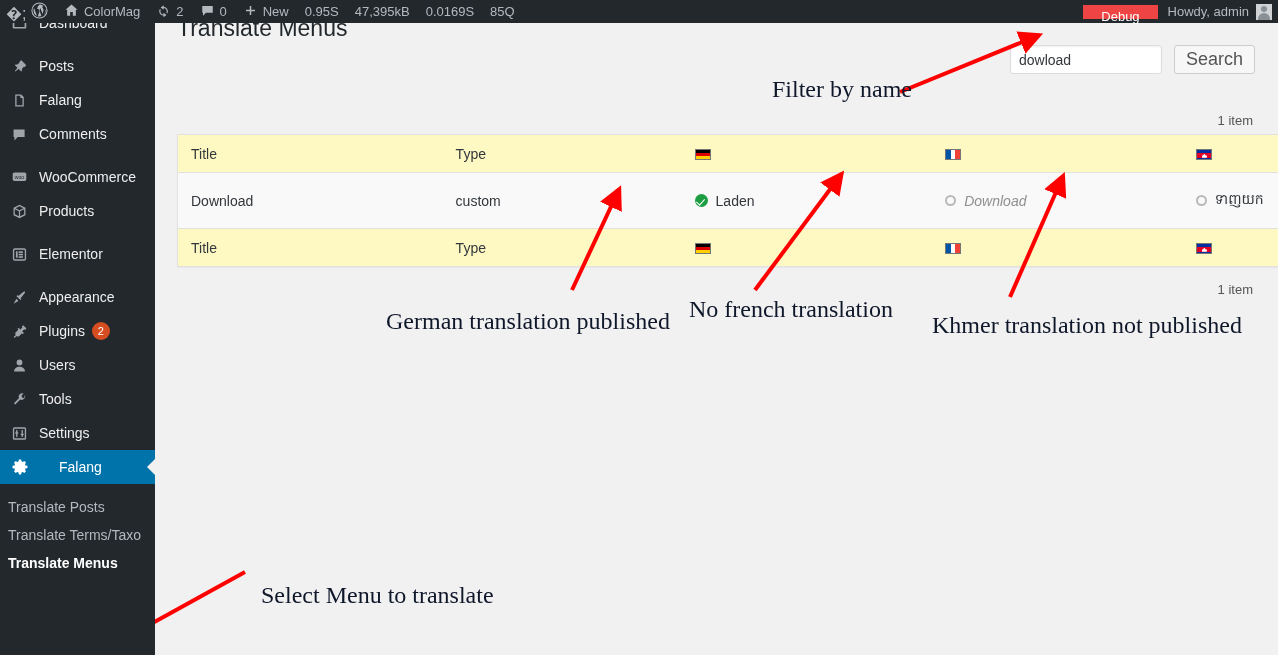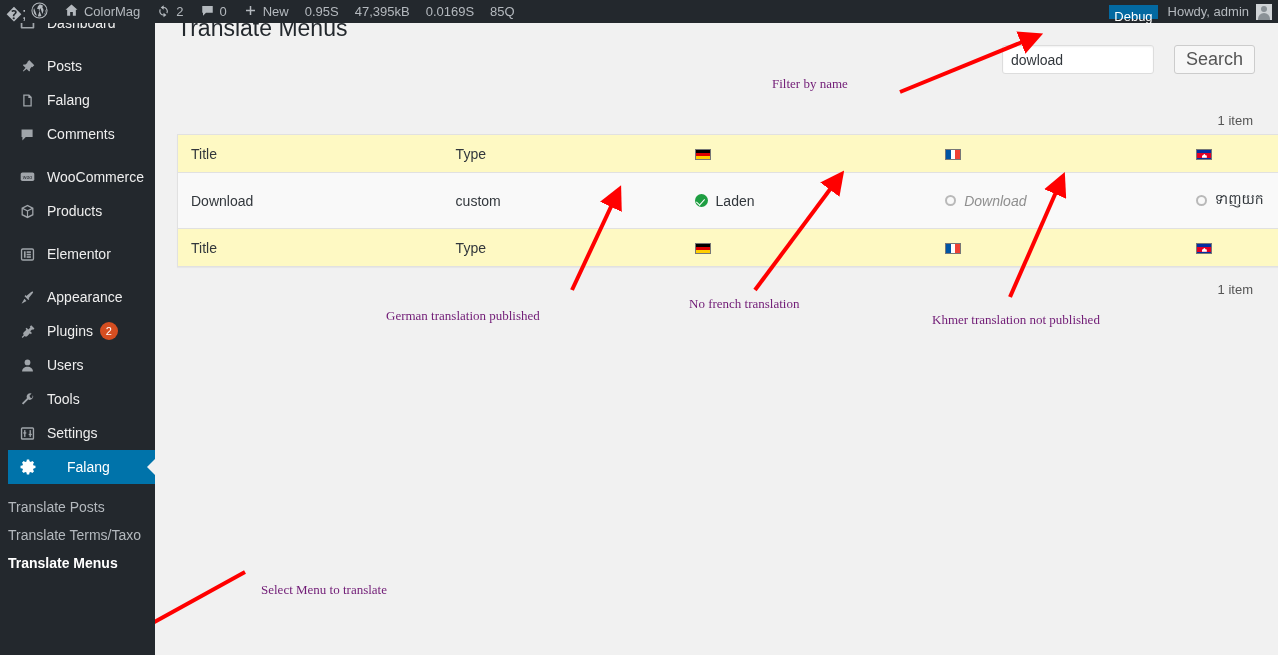--- a/index.html
+++ b/index.html
@@ -22,22 +22,22 @@
   }
   .ab-item {
     display: flex; align-items: center; gap: 5px;
     padding: 0 8px; height: 23px; color: #b4b9be; white-space: nowrap;
   }
   .ab-item.first { padding-left: 6px; }
   .ab-glyph { font-size: 15px; line-height: 1; color: #b4b9be; display: inline-block; }
   .wp-logo { font-size: 16px; }
   .ab-spacer { flex: 1 1 auto; }
   .ab-debug {
-    background: #0369a1; color: #fff; font-size: 13px;
-    padding: 0 5px; height: 14px; line-height: 23px;
+    background: #ef4444; color: #fff; font-size: 13px;
+    padding: 0 18px; height: 14px; line-height: 23px;
   }
   .ab-howdy { display: flex; align-items: center; gap: 7px; padding: 0 6px 0 10px; }
   .ab-avatar {
     width: 16px; height: 16px; background: #cfd3d6; position: relative; display: inline-block;
     overflow: hidden;
   }
   .ab-avatar::before {
     content: ""; position: absolute; left: 5px; top: 2px; width: 6px; height: 6px;
     border-radius: 50%; background: #8a9196;
   }
@@ -51,21 +51,20 @@
     position: absolute; top: 23px; left: 0; width: 155px; height: 632px;
     background: #23282d; color: #eee;
     font-size: 14px;
     z-index: 30;
   }
   .menu-item {
     position: relative;
     display: flex; align-items: center;
     height: 34px; padding-left: 11px; color: #eee;
     font-size: 14px;
-    margin-left: 8px;
   }
   .menu-item .mi-icon {
     width: 24px; flex: 0 0 24px; display: flex; align-items: center; justify-content: flex-start;
     color: #a0a5aa;
   }
   .menu-item .mi-icon svg { display: block; }
   .menu-item .mi-label { padding-left: 4px; white-space: nowrap; }
   .menu-item.active {
     background: #0073aa; color: #fff; gap: 20px;
   }
@@ -93,21 +92,21 @@
     position: absolute; top: 23px; left: 155px; width: 1123px; height: 632px;
     background: #f1f1f1;
   }
   .page-title {
     position: absolute; left: 22px; top: -9px;
     font-size: 23px; font-weight: 400; color: #23282d;
     line-height: 1.3;
   }
   .search-box {
     position: absolute; right: 23px; top: 22px;
-    display: flex; align-items: center; gap: 20px;
+    display: flex; align-items: center; gap: 12px;
   }
   .search-input {
     width: 152px; height: 29px;
     border: 1px solid #ddd; background: #fff; border-radius: 3px;
     padding: 0 8px; font-size: 14px; color: #32373c;
     font-family: "Liberation Sans", sans-serif;
     box-shadow: 0 1px 2px rgba(0,0,0,0.06) inset;
   }
   .search-btn {
     height: 29px; padding: 0 11px;
@@ -170,22 +169,22 @@
   .dot-unpub {
     width: 11px; height: 11px; border-radius: 50%;
     border: 2px solid #b9b9b9; background: transparent; flex: 0 0 11px;
   }
   .txt-pub { color: #32373c; font-size: 14px; }
   .txt-unpub { color: #8f8f8f; font-style: italic; font-size: 14px; }
   .txt-khmer { color: #32373c; font-size: 14px; }
 
   
   .annot {
-    position: absolute; color: #701a75;
-    font-family: "Liberation Serif", serif; font-size: 13px;
+    position: absolute; color: #0f172a;
+    font-family: "Liberation Serif", serif; font-size: 24px;
     white-space: nowrap; z-index: 20;
   }
   .arrows { position: absolute; left: 0; top: 0; width: 1278px; height: 655px; z-index: 15; pointer-events: none; }
 </style>
 </head>
 <body>
 
 <div id="root">
 
   <div class="adminbar">

